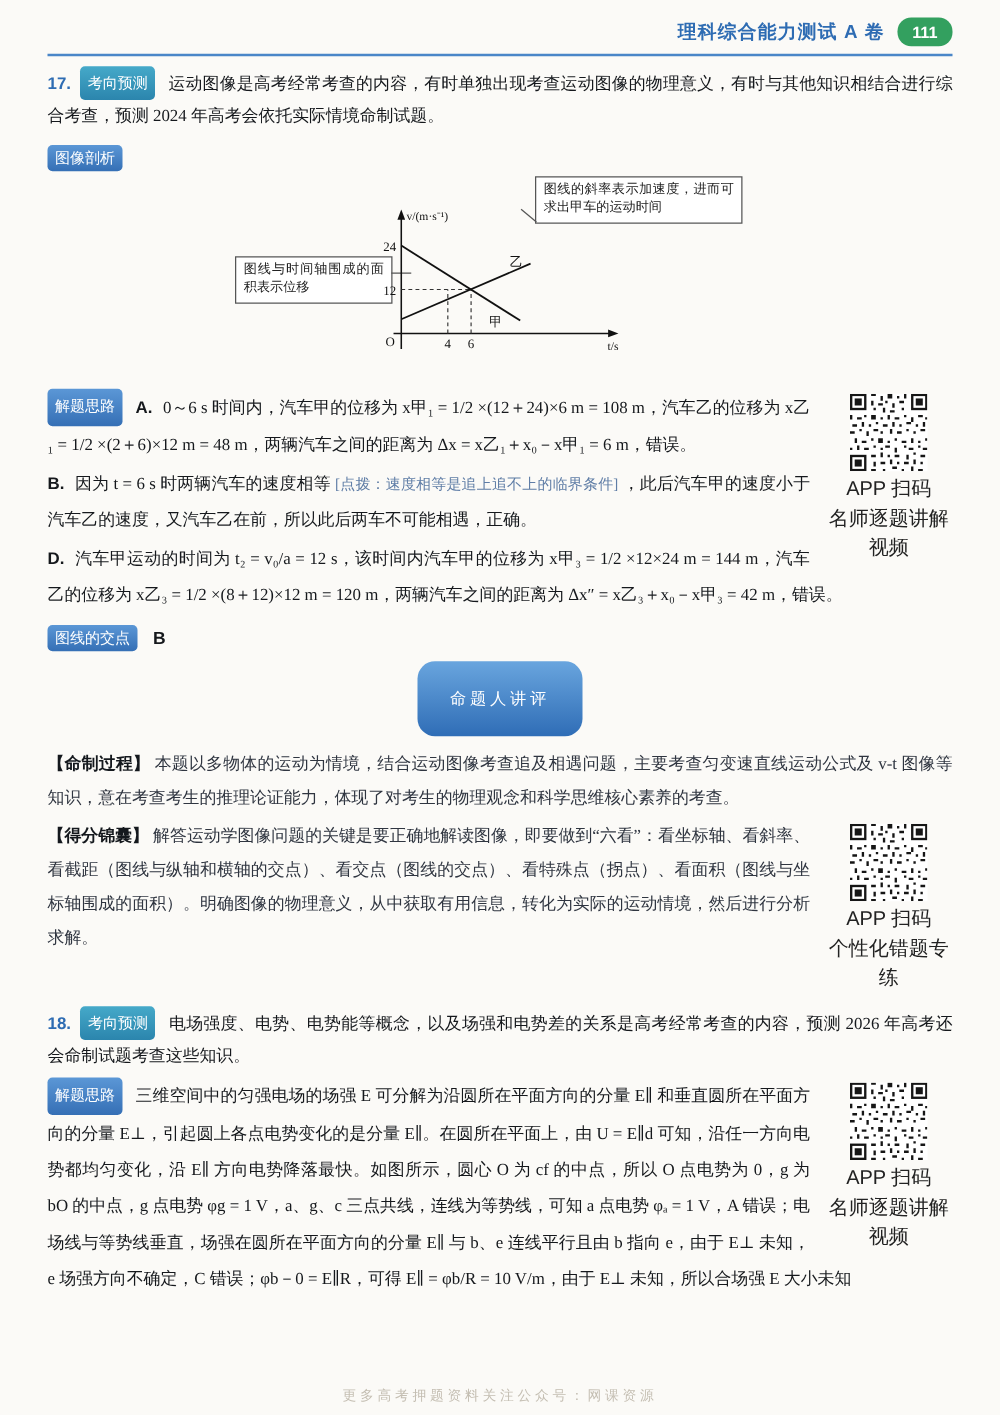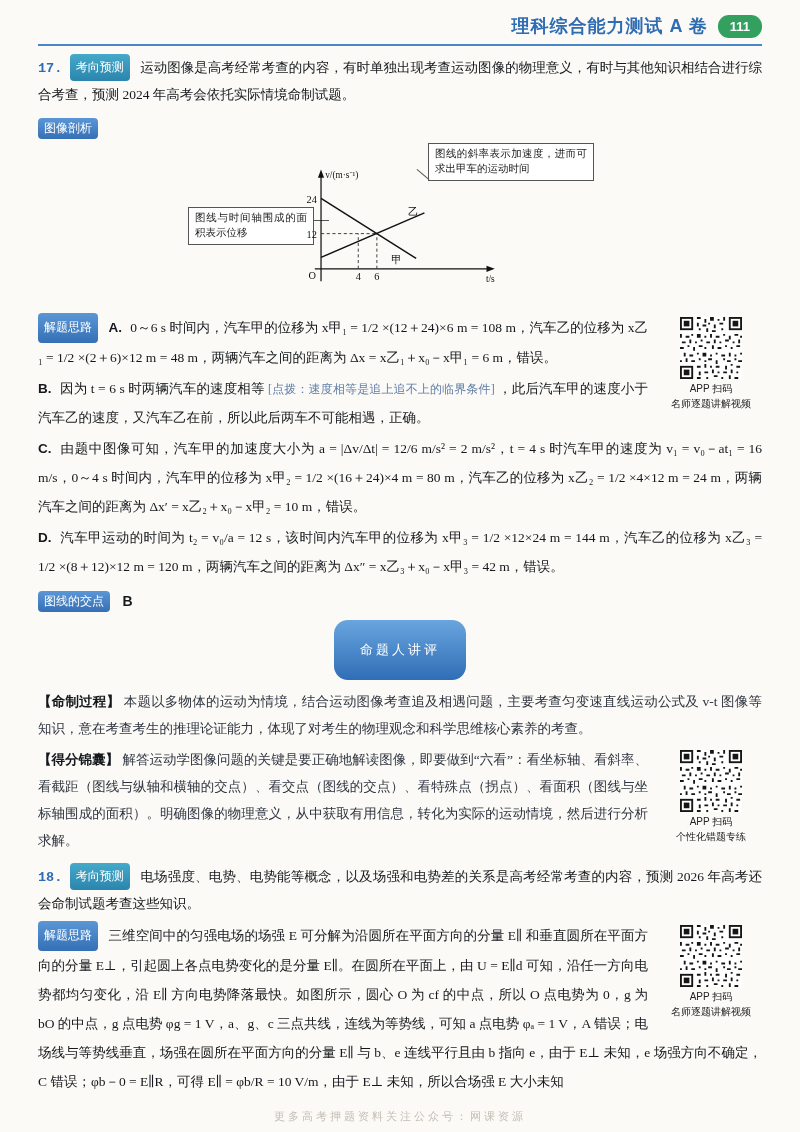--- a/index.html
+++ b/index.html
@@ -3,25 +3,25 @@
 <meta charset="utf-8">
 <style>
   html,body{margin:0;padding:0;background:#e8e6e2;}
   .page{width:800px;height:1132px;background:#fbfaf7;box-sizing:border-box;
         padding:14px 38px 0;position:relative;overflow:hidden;
         font-family:"Liberation Serif","DejaVu Serif",serif;font-size:13.5px;color:#15181c;}
 
   .header{display:flex;justify-content:flex-end;align-items:center;gap:10px;
           padding-bottom:6px;border-bottom:2px solid #4a86c8;margin-bottom:8px;}
   .header-title{color:#2e6cb3;font-weight:bold;font-family:"Liberation Sans",sans-serif;
-          font-size:18px;letter-spacing:1px;margin-left:28px;}
+          font-size:15px;letter-spacing:1px;margin-left:28px;}
   .page-pill{background:#33a05f;color:#fff;font-family:"Liberation Sans",sans-serif;
           font-weight:bold;font-size:13px;padding:4px 12px;border-radius:11px;}
 
-  .qnum{color:#2e6cb3;font-weight:bold;font-family:Liberation Mono, monospace;margin-right:4px;margin-top:15px;}
+  .qnum{color:#2e6cb3;font-weight:bold;font-family:Liberation Sans, sans-serif;margin-right:4px;margin-top:15px;}
   .badge{display:inline-block;color:#fff;font-family:"Liberation Sans",sans-serif;
          font-size:12px;padding:2px 6px;border-radius:4px;margin-right:7px;
          vertical-align:1px;white-space:nowrap;}
   .badge.teal{background:linear-gradient(180deg,#45a9c9,#2b85ad);}
   .badge.blue{background:linear-gradient(180deg,#5b97d6,#356fb5);}
   .standalone{margin:6px 0 2px;}
 
   .lead{margin:5px 0;line-height:1.9;text-align:justify;}
 
   .figure{position:relative;height:168px;margin:2px 0 2px 150px;width:470px;}
@@ -32,21 +32,21 @@
   .callout-left::after{content:"";position:absolute;right:-16px;top:12px;width:16px;height:1px;background:#555;}
   .callout-right::after{content:"";position:absolute;left:-14px;top:30px;width:16px;height:1px;background:#555;transform:rotate(40deg);}
   .graph{position:absolute;left:102px;top:22px;}
   .graph text{font-family:"Liberation Serif",serif;fill:#111;}
 
   .jieti-block{margin-top:2px;}
   .jieti-block::after,.review::after{content:"";display:block;clear:both;}
   .qr-box{float:right;width:102px;text-align:center;margin:4px 0 6px 12px;
           font-family:"Liberation Sans",sans-serif;}
   .qr-box svg{width:62px;height:62px;display:block;margin:0 auto 3px;background:#fff;}
-  .qr-cap{font-size:10px;color:#222;line-height:1.45;}
+  .qr-cap{font-size:16px;color:#222;line-height:1.45;}
 
   .opt{margin:2px 0;line-height:2.15;text-align:justify;}
   .optlabel{font-family:"Liberation Sans",sans-serif;margin-right:5px;font-weight:bold;}
   .note{color:#5f7da6;font-size:12px;}
 
   .answer-row{margin:8px 0 8px;}
   .answer-letter{font-family:"Liberation Sans",sans-serif;font-size:14px;margin-left:2px;font-weight:bold;}
 
   .banner-wrap{text-align:center;margin:2px 0 8px;}
   .banner{display:inline-block;background:linear-gradient(180deg,#69a5de,#2f6db6);color:#fff;
@@ -159,24 +159,20 @@
         <span class="optlabel">A.</span>
         <span>0～6 s 时间内，汽车甲的位移为 x甲₁ = 1/2 ×(12＋24)×6 m = 108 m，汽车乙的位移为 x乙₁ = 1/2 ×(2＋6)×12 m = 48 m，两辆汽车之间的距离为 Δx = x乙₁＋x₀－x甲₁ = 6 m，错误。</span>
       </p>
       <p class="opt">
         <span class="optlabel">B.</span>
         <span>因为 t = 6 s 时两辆汽车的速度相等</span>
         <span class="note">[点拨：速度相等是追上追不上的临界条件]</span>
         <span>，此后汽车甲的速度小于汽车乙的速度，又汽车乙在前，所以此后两车不可能相遇，正确。</span>
       </p>
       <p class="opt">
-        <span class="optlabel">C.</span>
-        <span>由题中图像可知，汽车甲的加速度大小为 a = |Δv/Δt| = 12/6 m/s² = 2 m/s²，t = 4 s 时汽车甲的速度为 v₁ = v₀－at₁ = 16 m/s，0～4 s 时间内，汽车甲的位移为 x甲₂ = 1/2 ×(16＋24)×4 m = 80 m，汽车乙的位移为 x乙₂ = 1/2 ×4×12 m = 24 m，两辆汽车之间的距离为 Δx′ = x乙₂＋x₀－x甲₂ = 10 m，错误。</span>
-      </p>
-      <p class="opt">
         <span class="optlabel">D.</span>
         <span>汽车甲运动的时间为 t₂ = v₀/a = 12 s，该时间内汽车甲的位移为 x甲₃ = 1/2 ×12×24 m = 144 m，汽车乙的位移为 x乙₃ = 1/2 ×(8＋12)×12 m = 120 m，两辆汽车之间的距离为 Δx″ = x乙₃＋x₀－x甲₃ = 42 m，错误。</span>
       </p>
     </div>
 
     <p class="answer-row">
       <span class="badge blue">图线的交点</span>
       <span class="answer-letter">B</span>
     </p>
   </section>

